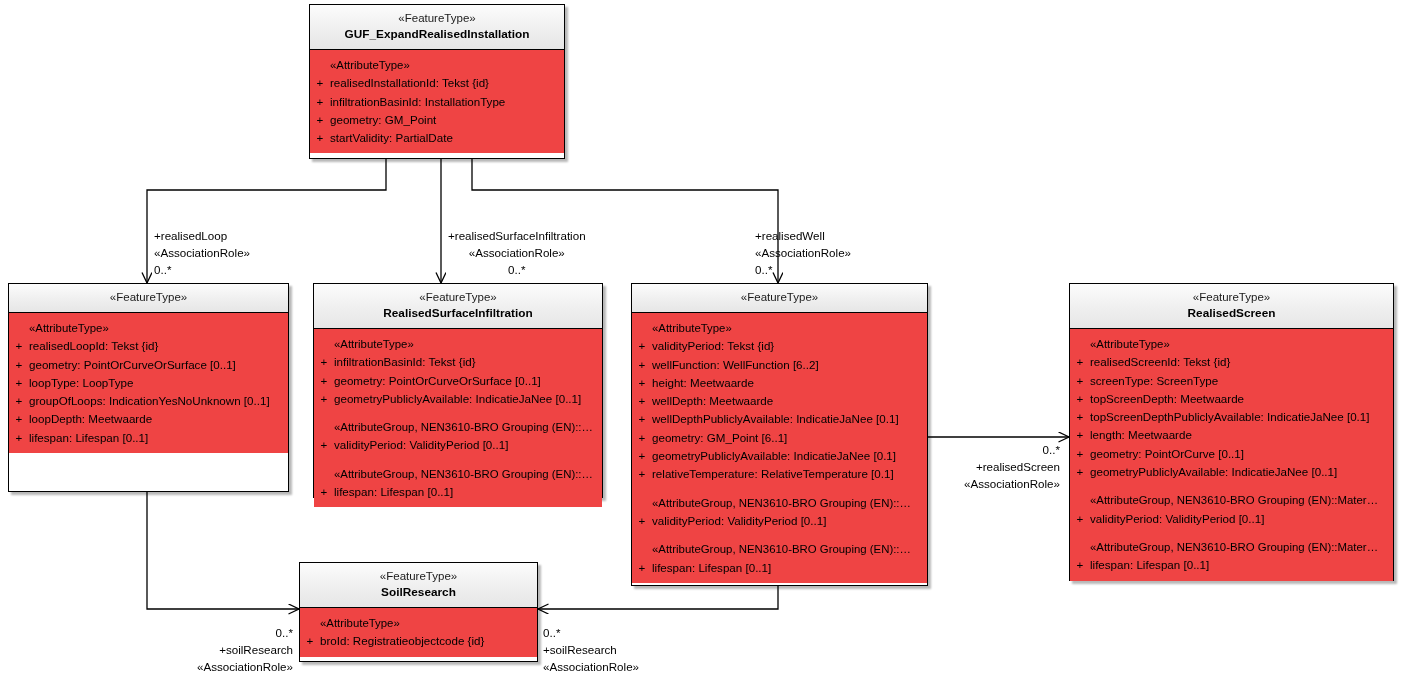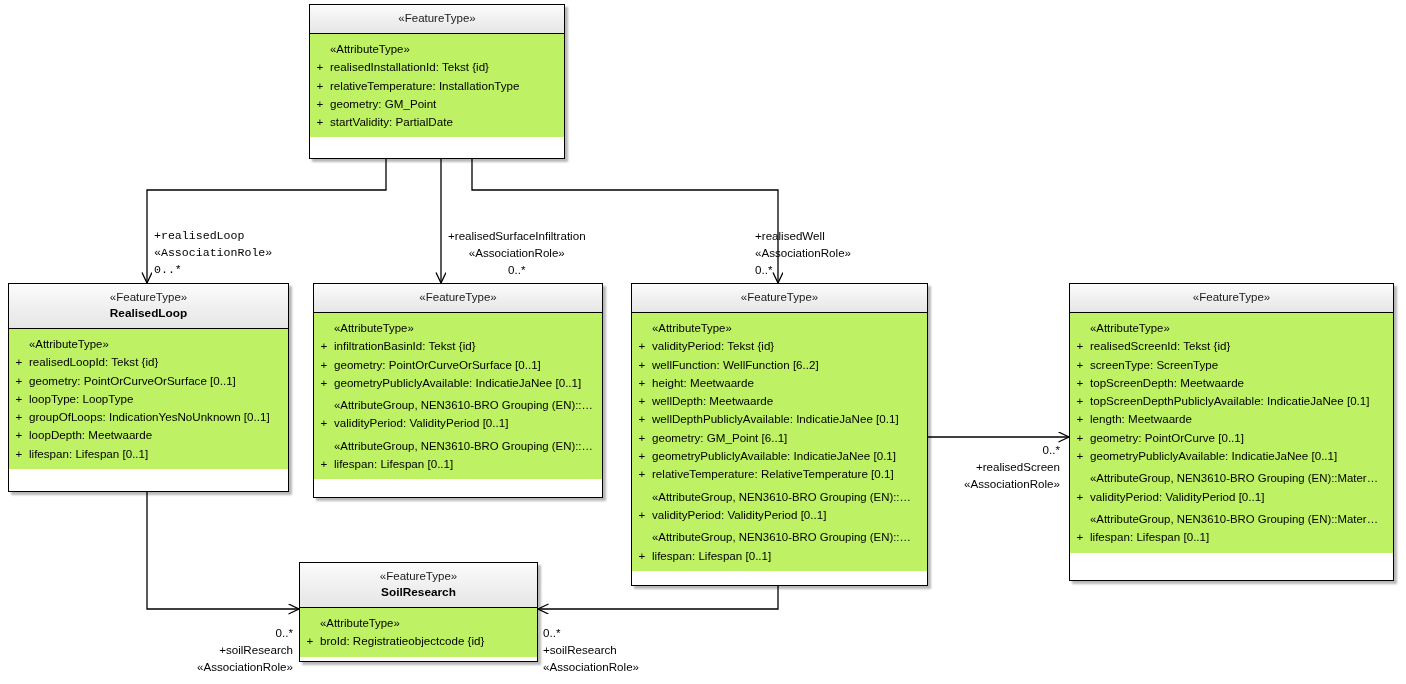--- a/index.html
+++ b/index.html
@@ -49,21 +49,21 @@
   }
   .cls-name {
     font-size: 11.8px;
     line-height: 16px;
     font-weight: bold;
     color: #000000;
     white-space: nowrap;
   }
   .uml-body {
     padding: 6px 0 6px 0;
-    background: #bef264;
+    background: #ef4444;
   }
   .attr-row {
     display: flex;
     align-items: baseline;
     line-height: 18.3px;
     font-size: 11.6px;
     white-space: nowrap;
     overflow: hidden;
   }
   .attr-vis {
@@ -77,21 +77,21 @@
     flex: 1 1 auto;
     overflow: hidden;
     text-overflow: clip;
   }
   .group-row {
     padding-left: 20px;
     line-height: 18.3px;
     font-size: 11.4px;
     white-space: nowrap;
     overflow: hidden;
-    margin-top: 4px;
+    margin-top: 10px;
   }
   .group-row.first {
     margin-top: 0;
   }
   .edge-label {
     position: absolute;
     font-size: 11.6px;
     line-height: 17px;
     color: #000;
     white-space: nowrap;
@@ -133,46 +133,46 @@
     </g>
 
     <g>
       <path d="M778,586 L778,609 L538,609" fill="none" stroke="#000" stroke-width="1.3" marker-end="url(#arrow-open)"></path>
     </g>
   </svg>
 
   <div class="uml-class" style="left:309px; top:4px; width:256px; height:155px;">
     <div class="uml-header">
       <div class="stereo-top">«FeatureType»</div>
+      <div class="cls-name">GUF_ExpandRealisedInstallation</div>
     </div>
     <div class="uml-body">
       <div class="group-row first">«AttributeType»</div>
       <div class="attr-row">
         <span class="attr-vis">+</span>
         <span class="attr-text">realisedInstallationId: Tekst {id}</span>
       </div>
       <div class="attr-row">
         <span class="attr-vis">+</span>
-        <span class="attr-text">relativeTemperature: InstallationType</span>
+        <span class="attr-text">infiltrationBasinId: InstallationType</span>
       </div>
       <div class="attr-row">
         <span class="attr-vis">+</span>
         <span class="attr-text">geometry: GM_Point</span>
       </div>
       <div class="attr-row">
         <span class="attr-vis">+</span>
         <span class="attr-text">startValidity: PartialDate</span>
       </div>
     </div>
   </div>
 
   <div class="uml-class" style="left:8px; top:283px; width:281px; height:209px;">
     <div class="uml-header">
       <div class="stereo-top">«FeatureType»</div>
-      <div class="cls-name">RealisedLoop</div>
     </div>
     <div class="uml-body">
       <div class="group-row first">«AttributeType»</div>
       <div class="attr-row">
         <span class="attr-vis">+</span>
         <span class="attr-text">realisedLoopId: Tekst {id}</span>
       </div>
       <div class="attr-row">
         <span class="attr-vis">+</span>
         <span class="attr-text">geometry: PointOrCurveOrSurface [0..1]</span>
@@ -192,20 +192,21 @@
       <div class="attr-row">
         <span class="attr-vis">+</span>
         <span class="attr-text">lifespan: Lifespan [0..1]</span>
       </div>
     </div>
   </div>
 
   <div class="uml-class" style="left:313px; top:283px; width:290px; height:215px;">
     <div class="uml-header">
       <div class="stereo-top">«FeatureType»</div>
+      <div class="cls-name">RealisedSurfaceInfiltration</div>
     </div>
     <div class="uml-body">
       <div class="group-row first">«AttributeType»</div>
       <div class="attr-row">
         <span class="attr-vis">+</span>
         <span class="attr-text">infiltrationBasinId: Tekst {id}</span>
       </div>
       <div class="attr-row">
         <span class="attr-vis">+</span>
         <span class="attr-text">geometry: PointOrCurveOrSurface [0..1]</span>
@@ -274,20 +275,21 @@
       <div class="attr-row">
         <span class="attr-vis">+</span>
         <span class="attr-text">lifespan: Lifespan [0..1]</span>
       </div>
     </div>
   </div>
 
   <div class="uml-class" style="left:1069px; top:283px; width:325px; height:298px;">
     <div class="uml-header">
       <div class="stereo-top">«FeatureType»</div>
+      <div class="cls-name">RealisedScreen</div>
     </div>
     <div class="uml-body">
       <div class="group-row first">«AttributeType»</div>
       <div class="attr-row">
         <span class="attr-vis">+</span>
         <span class="attr-text">realisedScreenId: Tekst {id}</span>
       </div>
       <div class="attr-row">
         <span class="attr-vis">+</span>
         <span class="attr-text">screenType: ScreenType</span>
@@ -332,21 +334,21 @@
     </div>
     <div class="uml-body">
       <div class="group-row first">«AttributeType»</div>
       <div class="attr-row">
         <span class="attr-vis">+</span>
         <span class="attr-text">broId: Registratieobjectcode {id}</span>
       </div>
     </div>
   </div>
 
-  <div class="edge-label" style="left:154px; top:227px;font-family:Liberation Mono, monospace;">
+  <div class="edge-label" style="left:154px; top:227px;">
     <div>+realisedLoop</div>
     <div>«AssociationRole»</div>
     <div>0..*</div>
   </div>
 
   <div class="edge-label" style="left:448px; top:227px;text-align:center;">
     <div>+realisedSurfaceInfiltration</div>
     <div>«AssociationRole»</div>
     <div>0..*</div>
   </div>

